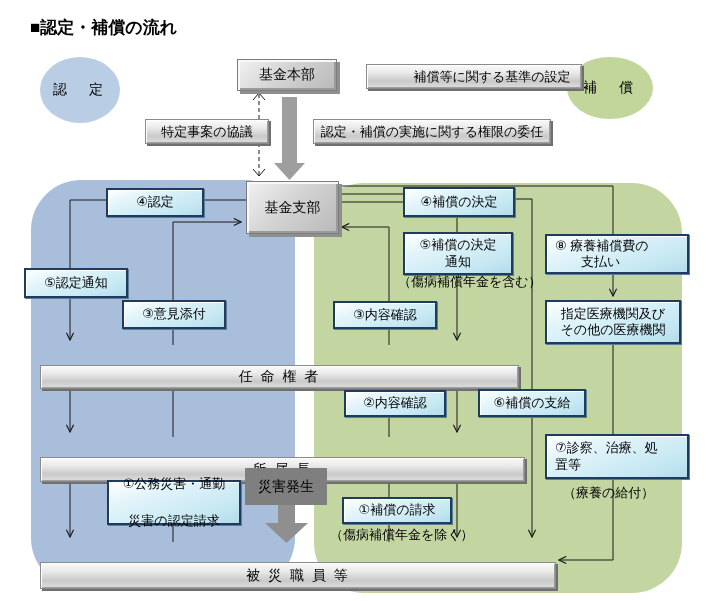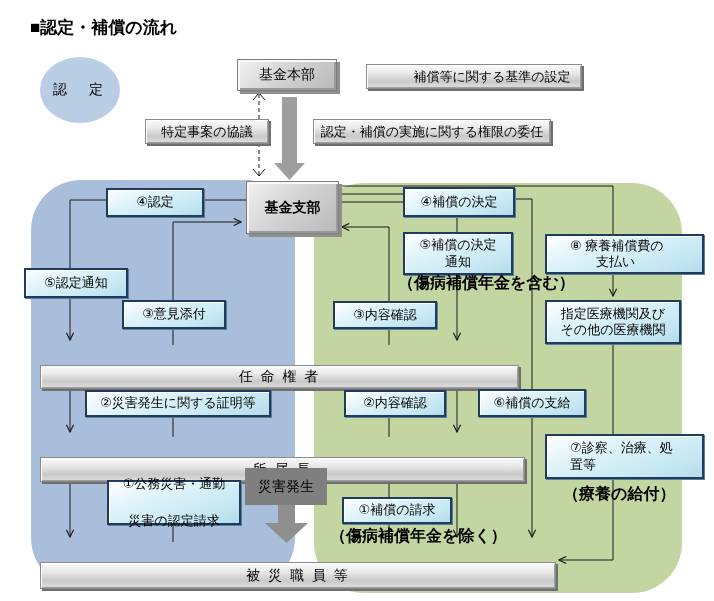--- a/index.html
+++ b/index.html
@@ -19,40 +19,41 @@
         background:linear-gradient(135deg,#f2f2f2 0%,#d4d4d4 45%,#b9b9b9 100%);
         border:1px solid #7d7d7d;
         box-shadow:inset 2px 2px 0 #f8f8f8,inset -2px -2px 0 #9a9a9a,3px 3px 0 #8f8f8f;
         font-size:14px;white-space:nowrap;}
   
   .cyan{position:absolute;z-index:3;display:flex;flex-direction:column;align-items:center;justify-content:center;
         background:linear-gradient(160deg,#ffffff 0%,#e2f4fa 30%,#c6e8f3 75%,#b5dcea 100%);
         border:2px solid #1d3c5e;
         box-shadow:inset 1px 1px 0 #ffffff,1px 1px 0 #5b7d99;
         font-size:13px;line-height:1.25;white-space:nowrap;}
-  .cyan.left2{align-items:flex-start;padding-left:23px;}
+  .cyan.left2{align-items:flex-start;padding-left:8px;}
   .ellipse{position:absolute;z-index:2;display:flex;align-items:center;justify-content:center;
            border-radius:50%;font-size:14px;letter-spacing:4px;}
-  .note{position:absolute;z-index:3;font-size:16px;white-space:nowrap;font-weight:bold;}
+  .note{position:absolute;z-index:3;font-size:13px;white-space:nowrap;}
   #title{position:absolute;z-index:3;font-size:17px;font-weight:bold;}
   #saigai-box{position:absolute;z-index:3;display:flex;align-items:center;justify-content:center;
               background:#7f7f7f;font-size:14px;color:#000;}
   svg#flow{position:absolute;left:0;top:0;z-index:2;}
 </style>
 </head>
 <body>
 
 <div id="stage">
 
   <div id="title" style="left:30px;top:16px;">■認定・補償の流れ</div>
 
   <div class="panel" style="left:31px;top:180px;width:264px;height:408px;background:#a9bedb;"></div>
   <div class="panel" style="left:314px;top:183px;width:368px;height:410px;background:#c3d5a0;"></div>
 
   <div class="ellipse" style="left:40px;top:57px;width:80px;height:66px;background:#b9cee5;">認　定</div>
+  <div class="ellipse" style="left:567px;top:57px;width:86px;height:62px;background:#c2d69b;">補　償</div>
 
   <svg id="flow" width="714" height="601" viewBox="0 0 714 601">
     <defs>
       <marker id="chev" viewBox="0 0 10 10" refX="9" refY="5" markerWidth="9" markerHeight="9" orient="auto">
         <path d="M1,1 L9,5 L1,9" fill="none" stroke="#1a1a1a" stroke-width="1.3"></path>
       </marker>
     </defs>
 
     <g fill="#9e9e9e">
       <rect x="282" y="97" width="15" height="66"></rect>
@@ -96,30 +97,29 @@
 
       <path d="M613,345 L613,560 L559,560" marker-end="url(#chev)"></path>
     </g>
   </svg>
 
   <div class="node" style="left:237px;top:59px;width:98px;height:30px;">基金本部</div>
   <div class="metal" style="left:366px;top:64px;width:178px;height:23px;padding-left:36px;">補償等に関する基準の設定</div>
   <div class="metal" style="left:145px;top:119px;width:122px;height:23px;">特定事案の協議</div>
   <div class="metal" style="left:313px;top:119px;width:236px;height:23px;">認定・補償の実施に関する権限の委任</div>
 
-  <div class="node" style="left:246px;top:181px;width:91px;height:51px;font-weight:bold;">基金支部</div>
+  <div class="node" style="left:246px;top:181px;width:91px;height:51px;">基金支部</div>
 
   <div class="metal bar" style="left:40px;top:345px;width:477px;height:22px;">任 命 権 者</div>
   <div class="metal bar" style="left:40px;top:437px;width:483px;height:23px;">所 属 長</div>
   <div class="metal bar" style="left:40px;top:542px;width:514px;height:25px;">被 災 職 員 等</div>
 
   <div class="cyan" style="left:106px;top:188px;width:94px;height:25px;">④認定</div>
   <div class="cyan" style="left:24px;top:240px;width:100px;height:26px;margin-top:28px;">⑤認定通知</div>
   <div class="cyan" style="left:122px;top:300px;width:100px;height:25px;">③意見添付</div>
-  <div class="cyan" style="left:85px;top:390px;width:182px;height:23px;">②災害発生に関する証明等</div>
   <div class="cyan" style="left:107px;top:480px;width:130px;height:41px;gap:20px;">
     <span>①公務災害・通勤</span>
     <span>災害の認定請求</span>
   </div>
 
   <div id="saigai-box" style="left:245px;top:468px;width:82px;height:37px;">災害発生</div>
 
   <div class="cyan" style="left:403px;top:187px;width:108px;height:26px;">④補償の決定</div>
   <div class="cyan" style="left:403px;top:232px;width:106px;height:39px;">
     <span>⑤補償の決定</span>

